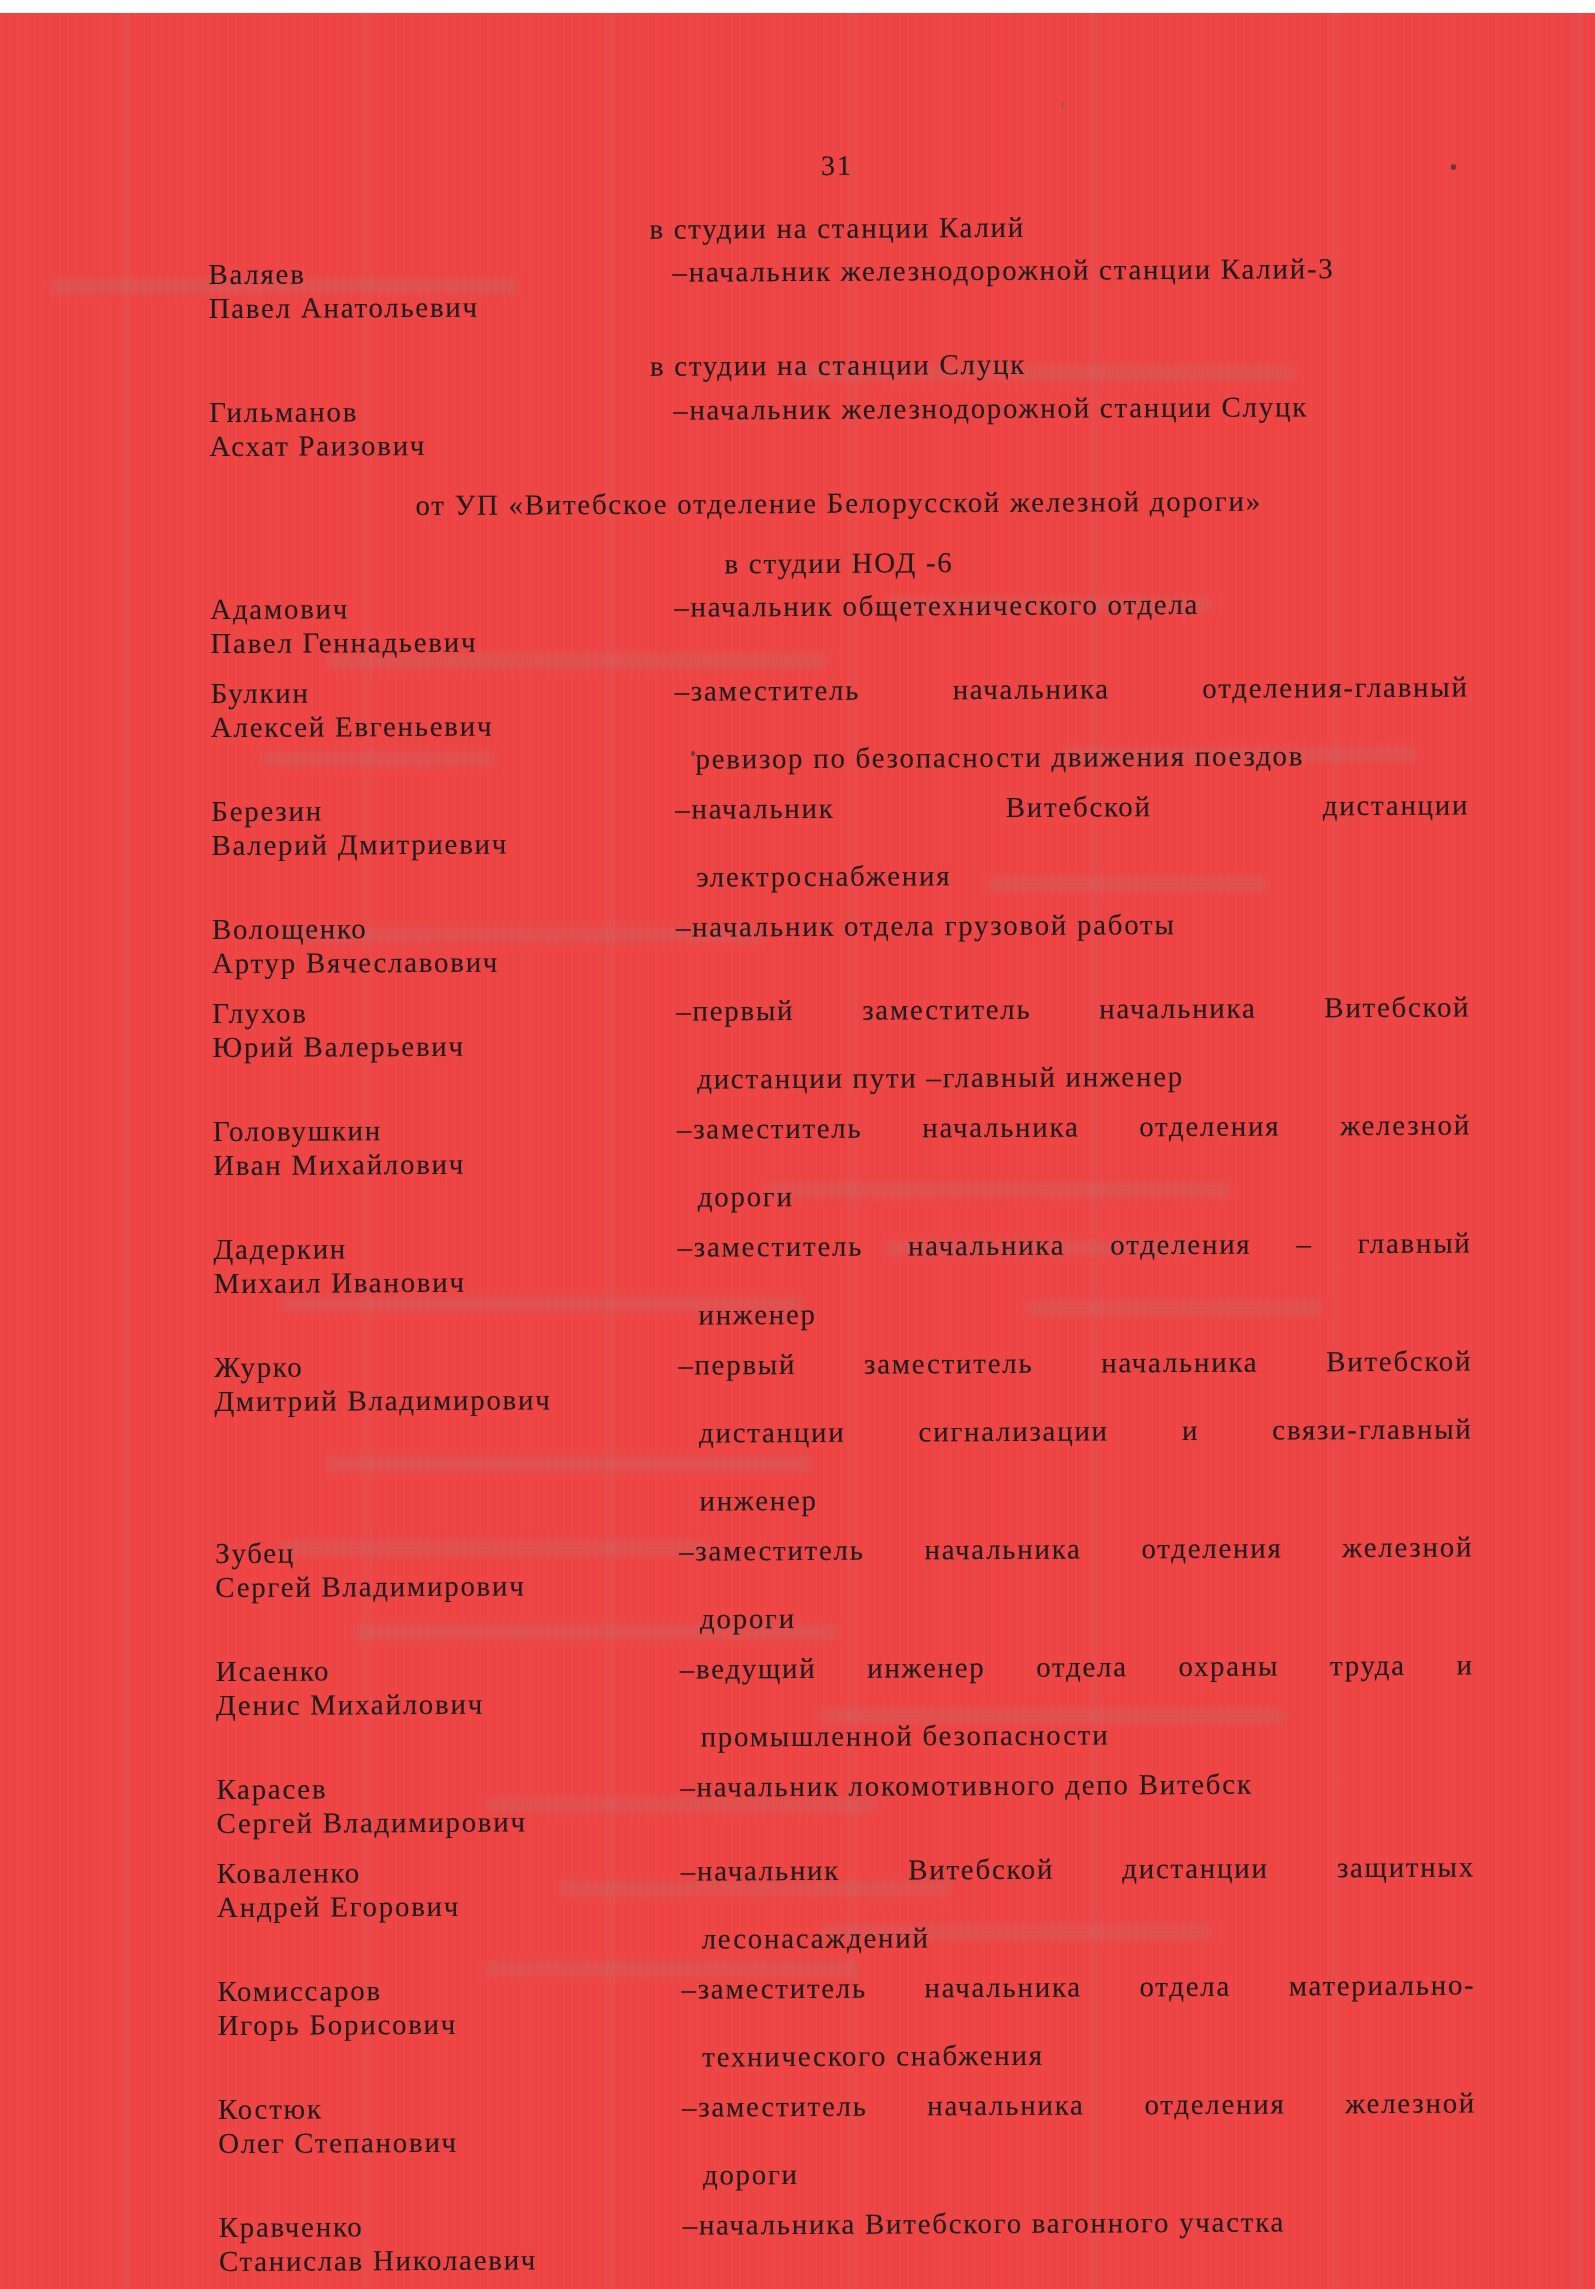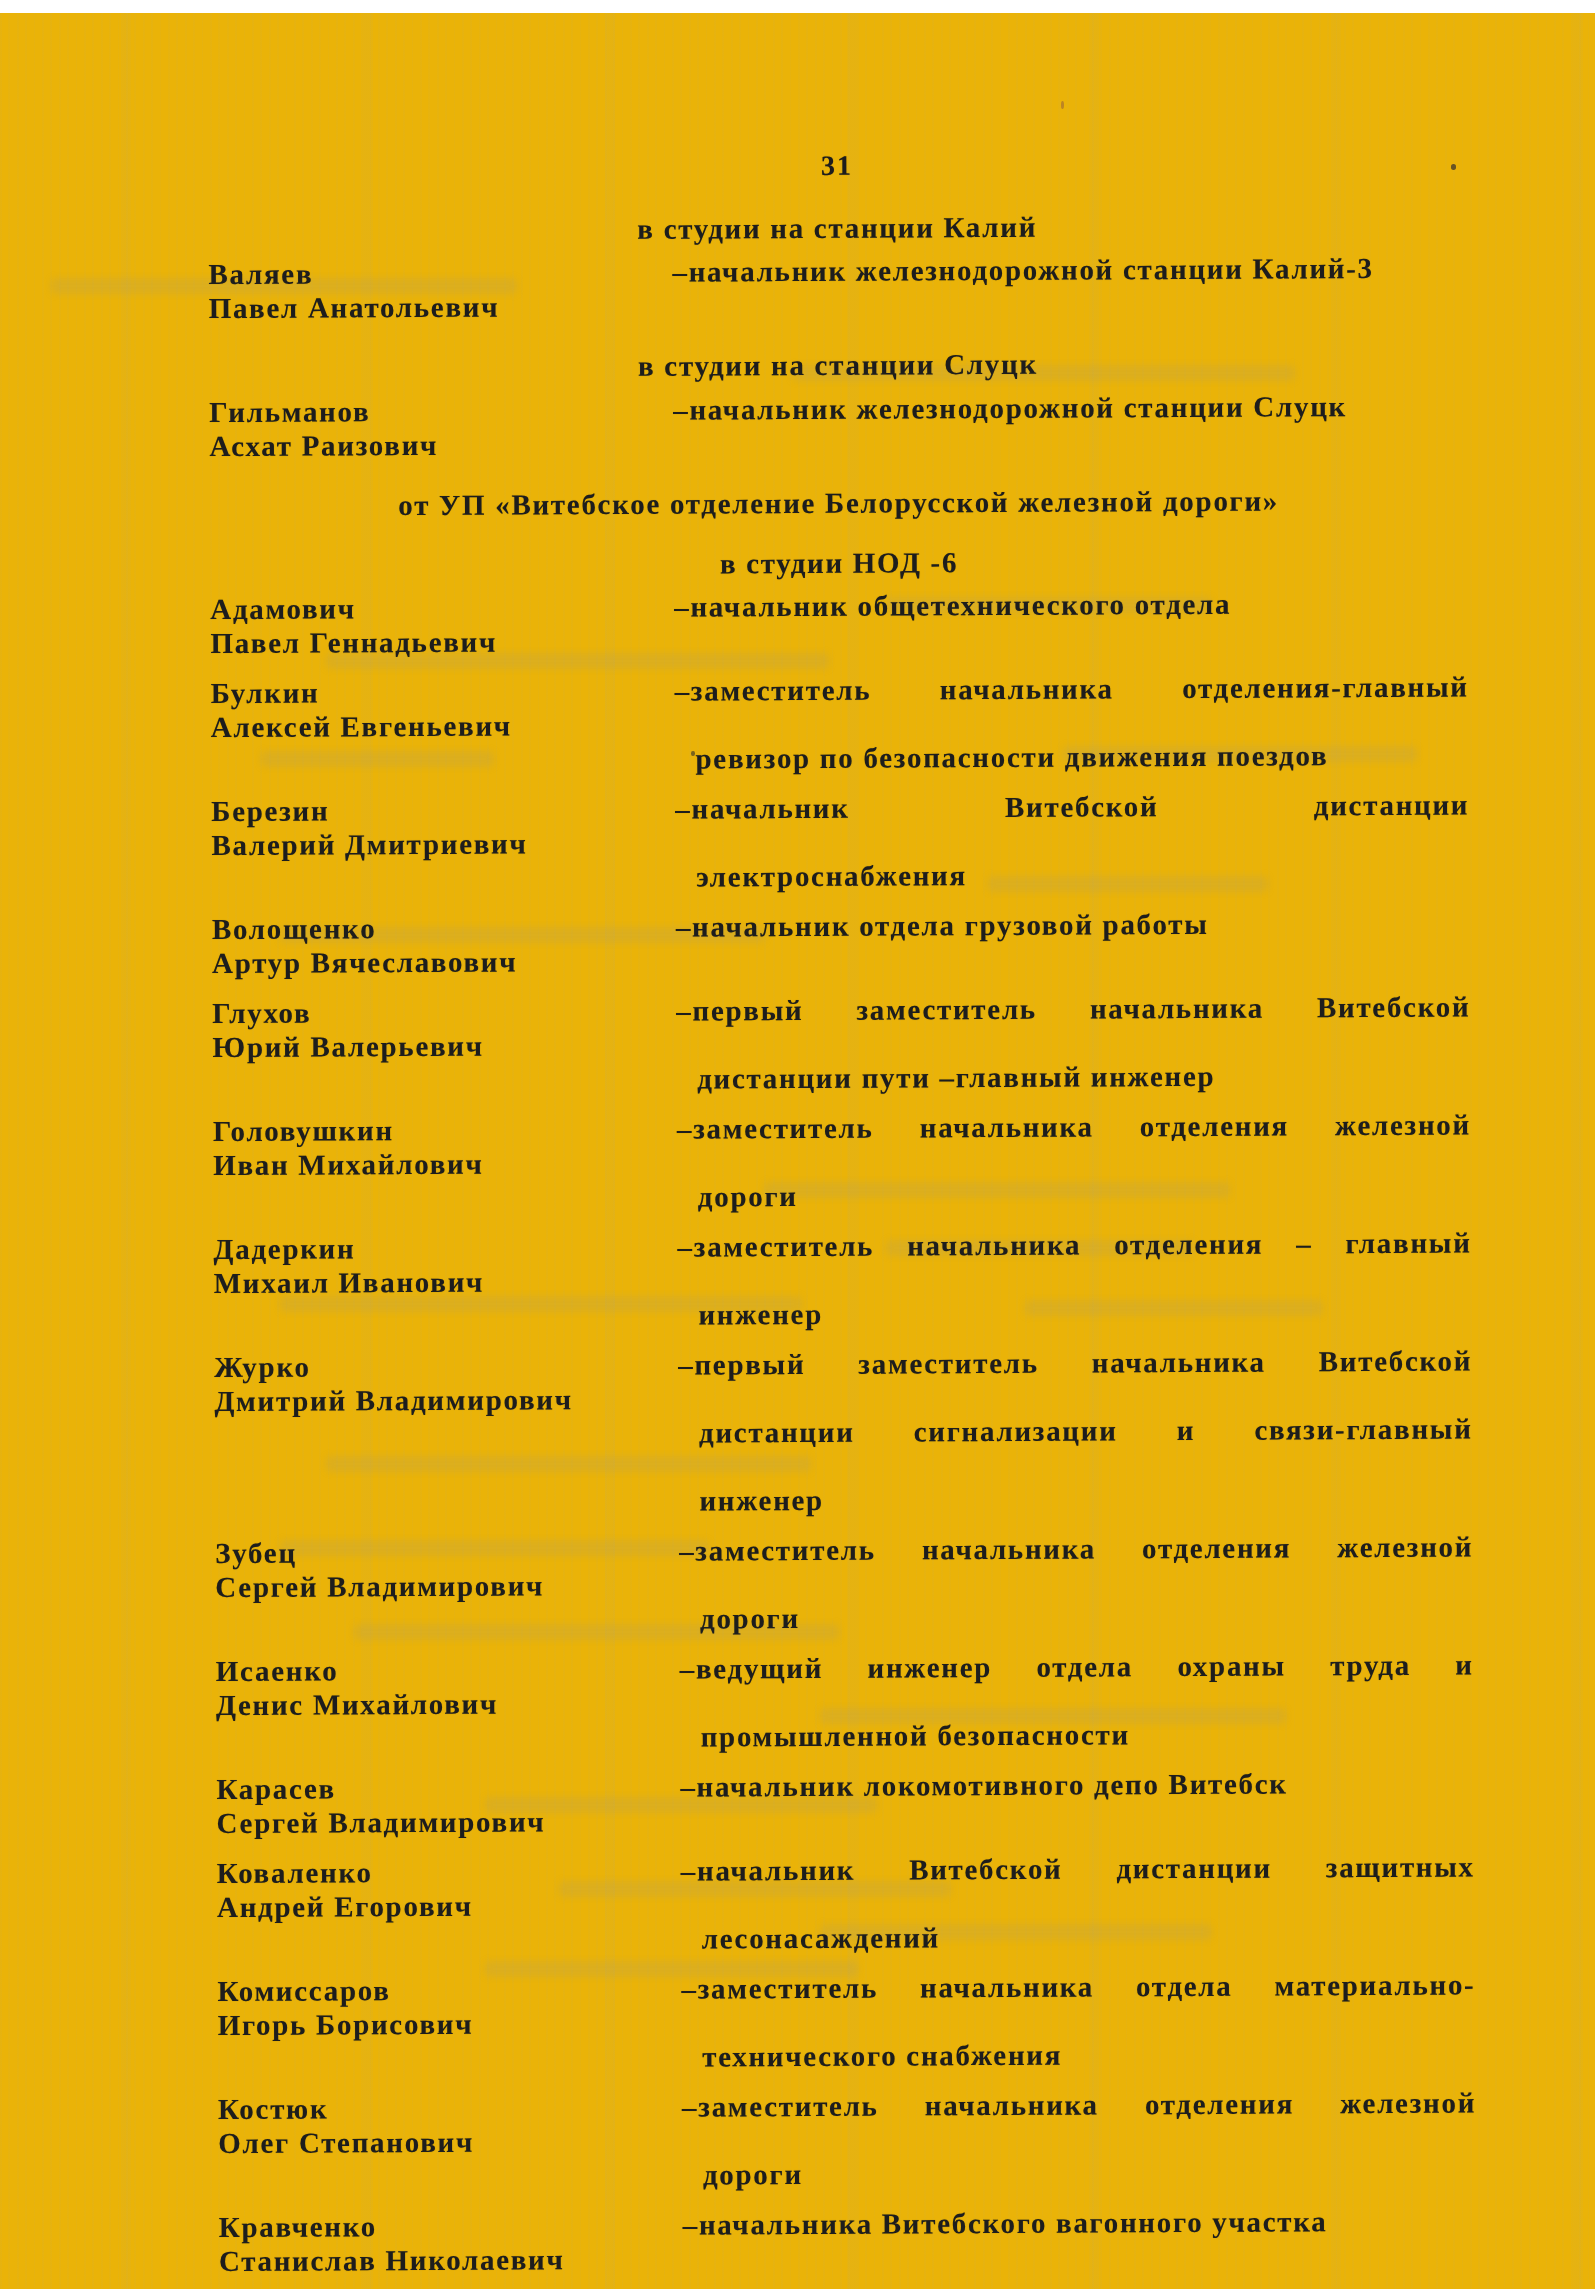--- a/index.html
+++ b/index.html
@@ -3,25 +3,24 @@
 <meta charset="utf-8">
 <style>
   html, body { margin: 0; padding: 0; }
   body { background: #e9e9e7; }
 
   .page {
     position: relative;
     width: 1595px;
     height: 2290px;
     margin: 0 auto;
-    background: #eab308;
+    background: #ef4444;
     overflow: hidden;
     font-family: "Liberation Serif", "DejaVu Serif", serif;
     color: #1d1d1d;
-    font-weight: bold;
   }
 
   
   .scan-texture {
     position: absolute; inset: 0;
     background:
       repeating-linear-gradient(90deg,
         rgba(150,168,178,0.045) 0px, rgba(150,168,178,0.045) 1.9px,
         transparent 1.9px, transparent 8.4px),
       repeating-linear-gradient(90deg,

